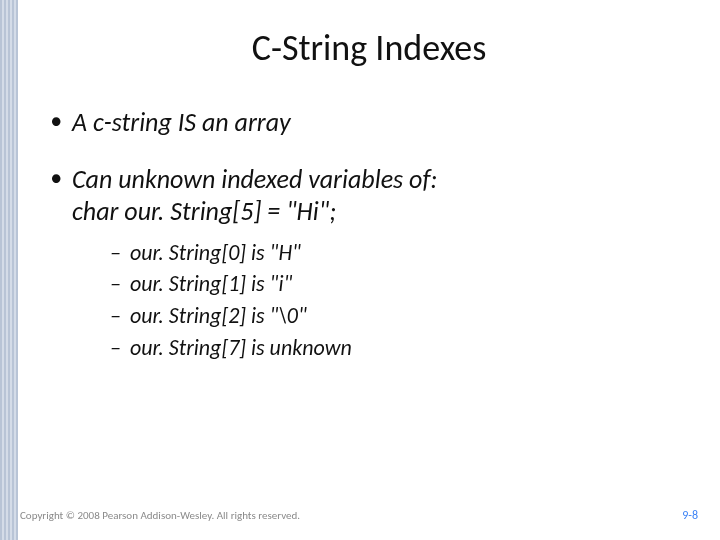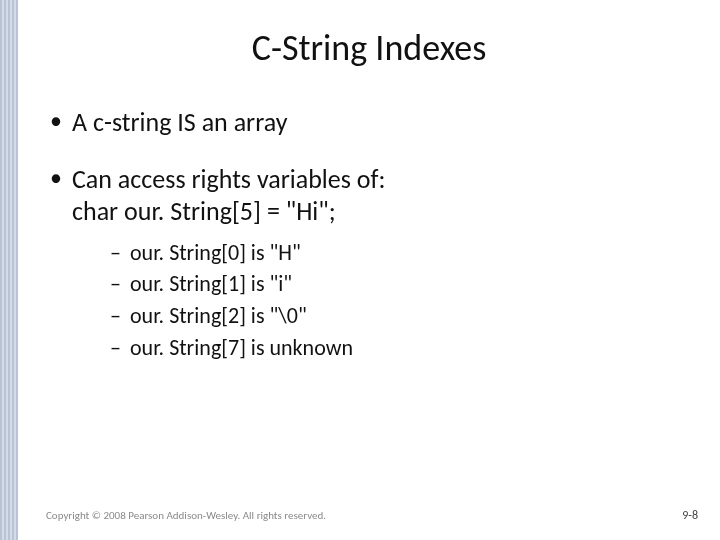--- a/index.html
+++ b/index.html
@@ -36,20 +36,21 @@
     text-align: center;
     font-size: 36px;
     color: #111;
     font-weight: 400;
     margin-top: 8px;
     margin-bottom: 36px;
   }
   ul.level1 {
     list-style: none;
     padding-left: 0;
+    font-style: italic;
   }
   ul.level1 > li {
     position: relative;
     padding-left: 26px;
     font-size: 26px;
     color: #111;
     line-height: 1.25;
     margin-bottom: 24px;
   }
   ul.level1 > li::before {
@@ -80,48 +81,48 @@
   ul.level2 > li::before {
     content: "–";
     position: absolute;
     left: 0;
     top: 0;
     font-size: 22px;
     color: #111;
   }
   .footer-left {
     position: absolute;
-    left: 46px;
+    left: 20px;
     bottom: 18px;
     font-size: 11px;
     color: #8a8a8a;
   }
   .footer-right {
     position: absolute;
     right: 22px;
     bottom: 18px;
     font-size: 12px;
-    color: #404040;
+    color: #3b82f6;
   }
 </style>
 </head>
 <body>
 
 <div class="left-strip"></div>
 
 <div class="slide">
 
   <h1 class="title">C-String Indexes</h1>
 
   <ul class="level1">
     <li>
       <span>A c-string IS an array</span>
     </li>
     <li>
-      <span>Can access rights variables of:</span>
+      <span>Can unknown indexed variables of:</span>
       <span class="subline">char our. String[5] = "Hi";</span>
       <ul class="level2">
         <li><span>our. String[0] is "H"</span></li>
         <li><span>our. String[1] is "i"</span></li>
         <li><span>our. String[2] is "\0"</span></li>
         <li><span>our. String[7] is unknown</span></li>
       </ul>
     </li>
   </ul>
 

